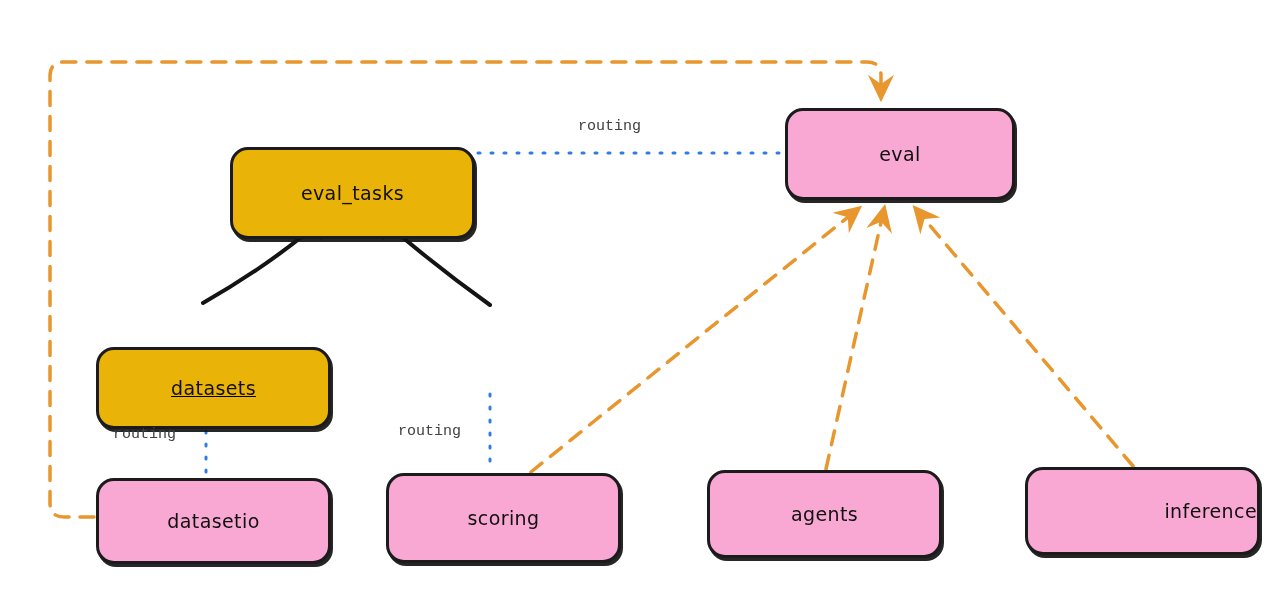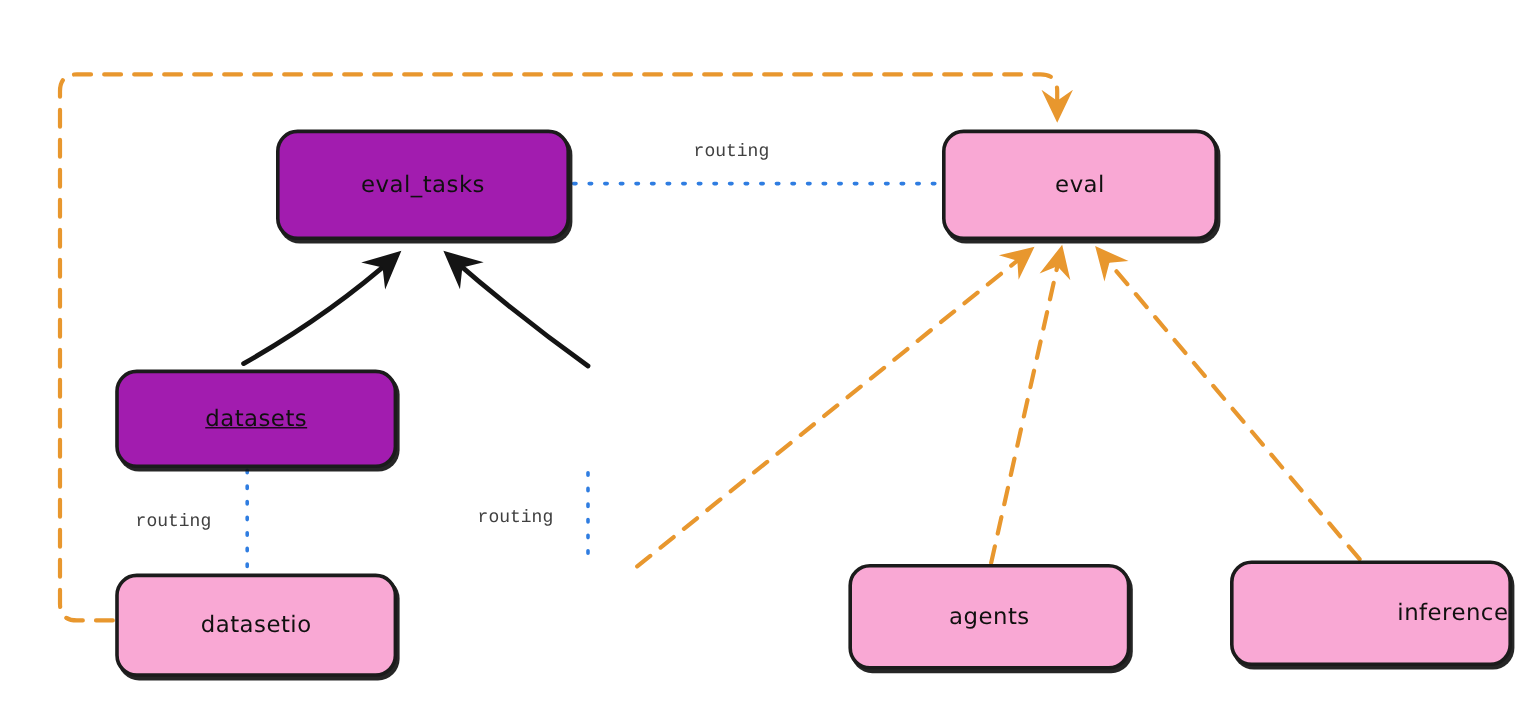--- a/index.html
+++ b/index.html
@@ -33,21 +33,22 @@
     position: absolute;
     box-sizing: border-box;
     border: 3px solid #1b1b1b;
     border-radius: 18px;
     display: flex;
     align-items: center;
     justify-content: center;
     box-shadow: 2px 3px 0 rgba(20,20,20,0.92);
   }
   .node.api {
-    background: #a21caf;
+    background: #eab308;
+    margin-top: 39px;
   }
   .node.provider {
     background: #f9a8d4;
   }
   .node-label {
     font-family: "DejaVu Sans", sans-serif;
     font-size: 19px;
     color: #10100f;
     letter-spacing: 0.4px;
     white-space: nowrap;
@@ -104,20 +105,23 @@
 
   <div class="node api" style="left:96px; top:308px; width:235px; height:82px;text-decoration:underline;">
     <span class="node-label">datasets</span>
   </div>
 
 
   <div class="node provider" style="left:96px; top:478px; width:235px; height:86px;">
     <span class="node-label">datasetio</span>
   </div>
 
+  <div class="node provider" style="left:386px; top:473px; width:235px; height:90px;">
+    <span class="node-label">scoring</span>
+  </div>
 
   <div class="node provider" style="left:707px; top:470px; width:235px; height:88px;">
     <span class="node-label">agents</span>
   </div>
 
   <div class="node provider" style="left:1025px; top:467px; width:235px; height:88px;justify-content:flex-end;">
     <span class="node-label">inference</span>
   </div>
 
   <div class="edge-label" style="left:578px; top:118px;">routing</div>

